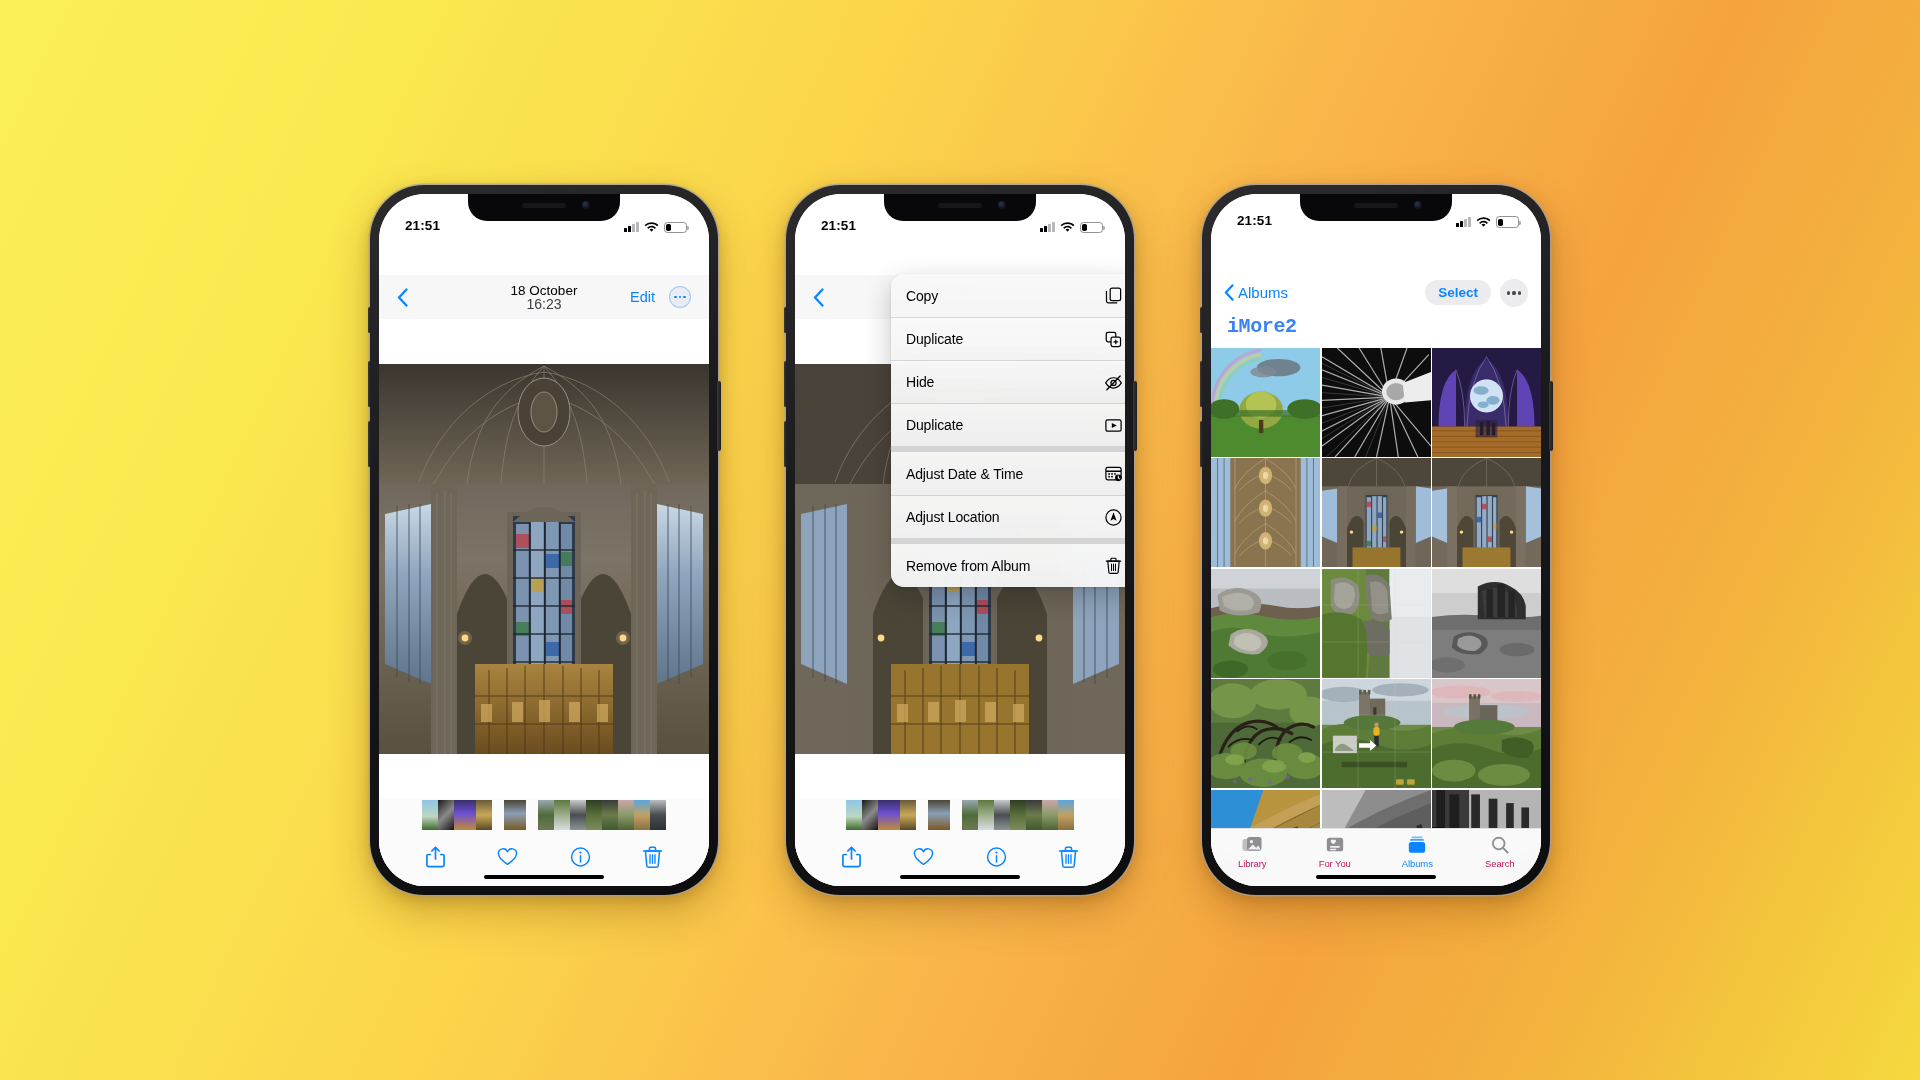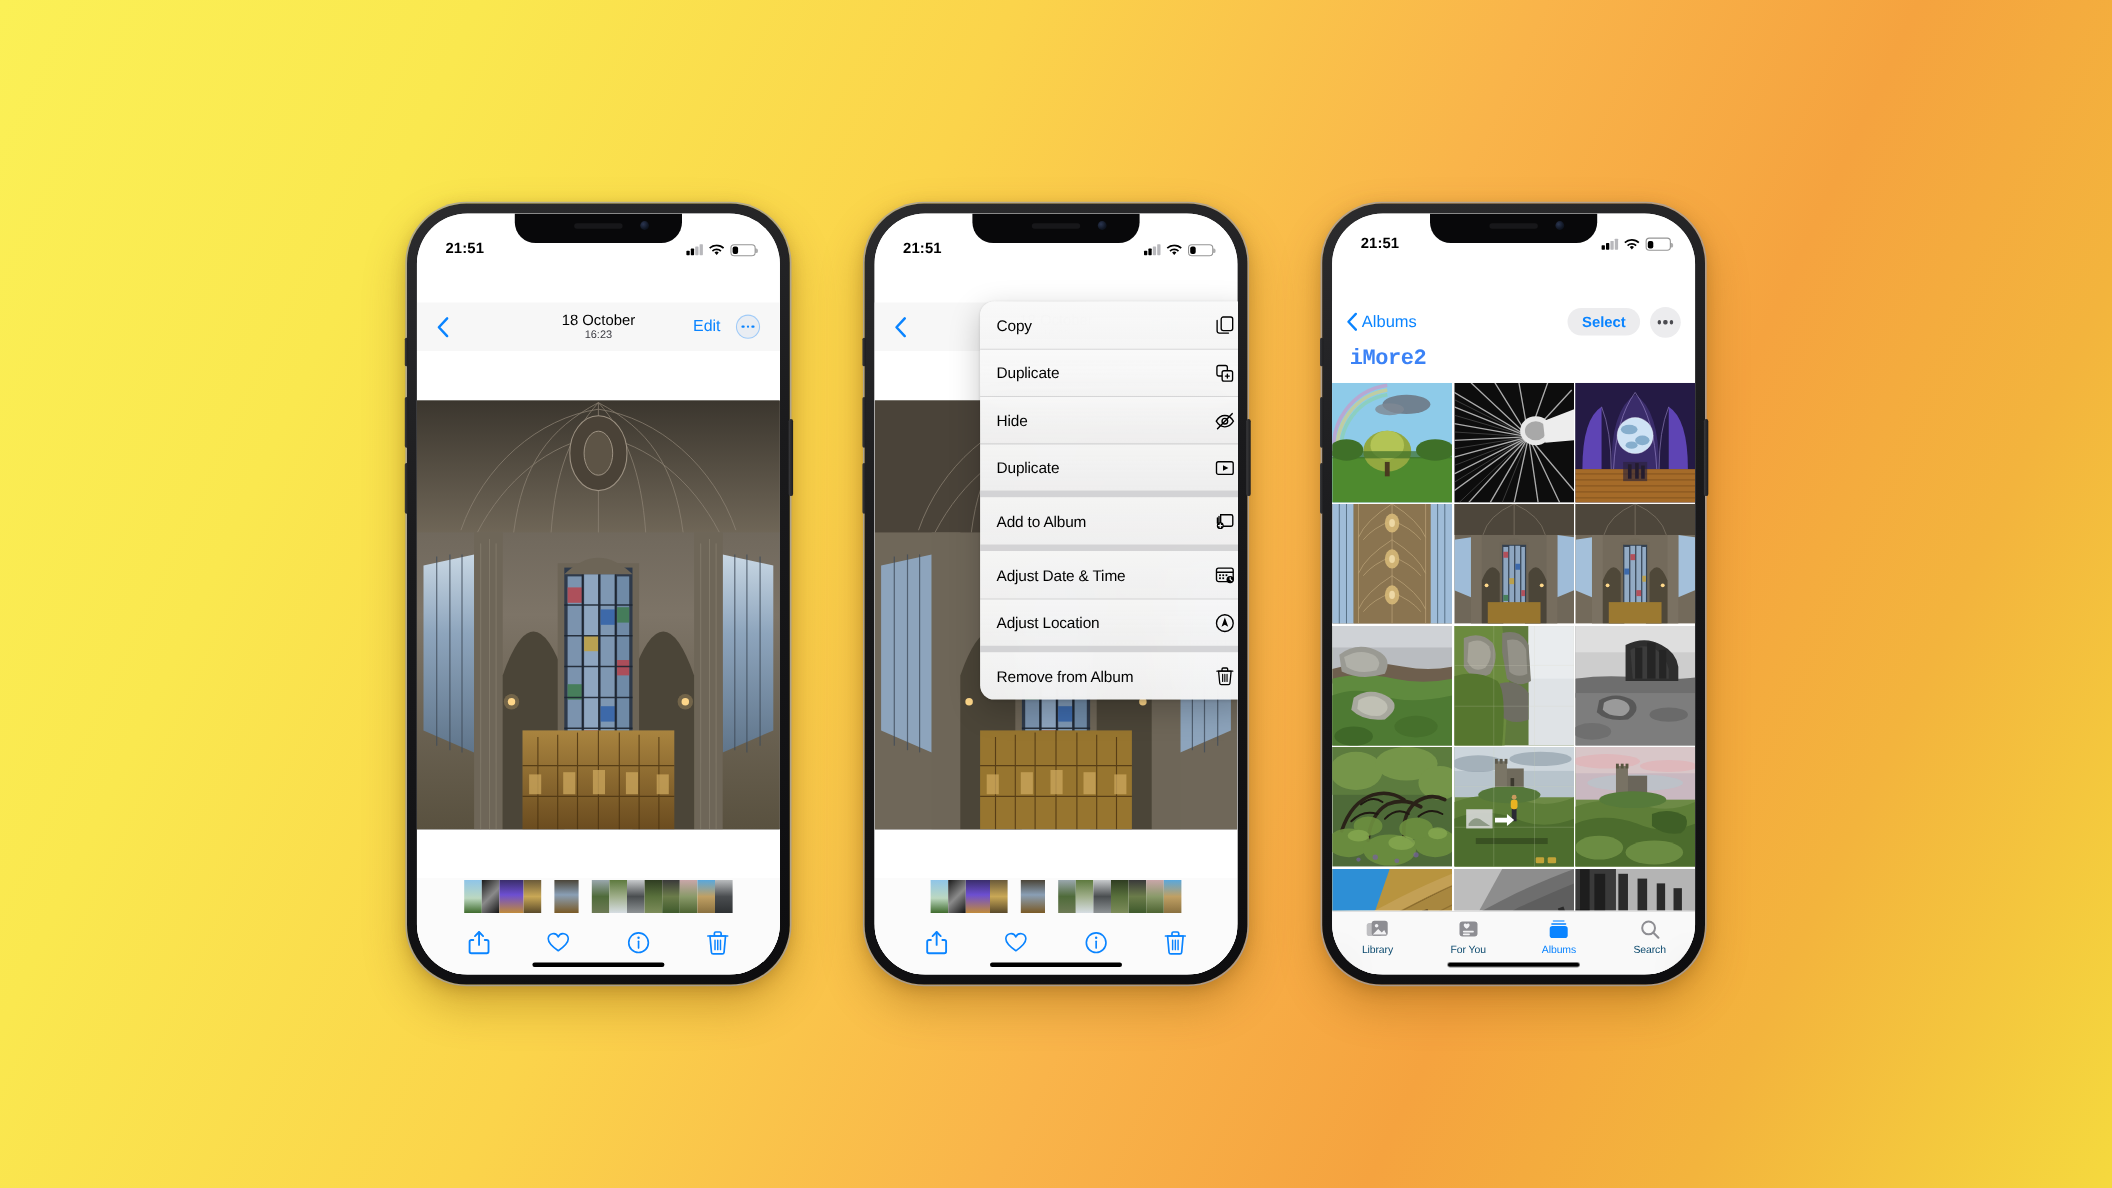--- a/index.html
+++ b/index.html
@@ -151,21 +151,21 @@
     position: relative;
     flex: 0 0 auto;
     margin-top: 39px;
   }
   .chev-back {
     width: 11px; height: 19px;
     cursor: pointer;
   }
   .v-title { position: absolute; left: 0; right: 0; text-align: center; pointer-events: none; }
   .v-title .d { font-size: 13.5px; color: #000; font-weight: 400; line-height: 15px; }
-  .v-title .t { font-size: 10px; color: #3c3c43; line-height: 13px; }
+  .v-title .t { font-size: 14px; color: #3c3c43; line-height: 13px; }
   .v-right { display: flex; align-items: center; gap: 14px; }
   .v-edit { font-size: 14.5px; color: #0a84ff; }
   .circle-more {
     width: 22px; height: 22px;
     border-radius: 50%;
     border: 1.2px solid rgba(10,132,255,0.33);
     background: rgba(120,160,220,0.10);
     display: flex; align-items: center; justify-content: center;
     gap: 2px;
   }
@@ -316,21 +316,21 @@
     display: flex;
     align-items: flex-start;
     padding-top: 6px;
   }
   .tab {
     flex: 1 1 0;
     display: flex;
     flex-direction: column;
     align-items: center;
     gap: 3px;
-    color: #0c4a6e;
+    color: #be185d;
   }
   .tab.active { color: #0a84ff; }
   .tab-label { font-size: 9.5px; letter-spacing: -0.1px; }
   .tab-ic { width: 22px; height: 20px; }
 </style>
 </head>
 <body>
 
 <div class="stage">
 
@@ -754,31 +754,20 @@
           </div>
           <div class="ctx-item">
             <span class="ctx-label">Duplicate</span>
             <svg class="ctx-icon" viewBox="0 0 20 20">
               <rect x="2" y="4" width="16" height="12" rx="1.8" stroke="#000" stroke-width="1.3" fill="none"></rect>
               <path d="M8.2 7.4 13.4 10 8.2 12.6Z" fill="#000"></path>
             </svg>
           </div>
         </div>
 
-        <div class="ctx-group">
-          <div class="ctx-item">
-            <span class="ctx-label">Add to Album</span>
-            <svg class="ctx-icon" viewBox="0 0 20 20">
-              <path d="M6 4.2 H16 a1.6 1.6 0 0 1 1.6 1.6 V13.6 A1.6 1.6 0 0 1 16 15.2 H6Z" stroke="#000" stroke-width="1.3" fill="none"></path>
-              <path d="M4.4 5.8 V13.6 M2.9 7.2 V12.2" stroke="#000" stroke-width="1.3" stroke-linecap="round"></path>
-              <circle cx="5.6" cy="14.6" r="3.3" fill="#000"></circle>
-              <path d="M5.6 12.9 V16.3 M3.9 14.6 H7.3" stroke="#f6f6f6" stroke-width="1.2" stroke-linecap="round"></path>
-            </svg>
-          </div>
-        </div>
 
         <div class="ctx-group">
           <div class="ctx-item">
             <span class="ctx-label">Adjust Date &amp; Time</span>
             <svg class="ctx-icon" viewBox="0 0 20 20">
               <rect x="2" y="3.6" width="16" height="13" rx="2" stroke="#000" stroke-width="1.3" fill="none"></rect>
               <path d="M2 7.6 H18" stroke="#000" stroke-width="1.5"></path>
               <g fill="#000">
                 <rect x="4.5" y="9.6" width="1.7" height="1.7"></rect>
                   <rect x="7.6" y="9.6" width="1.7" height="1.7"></rect>

